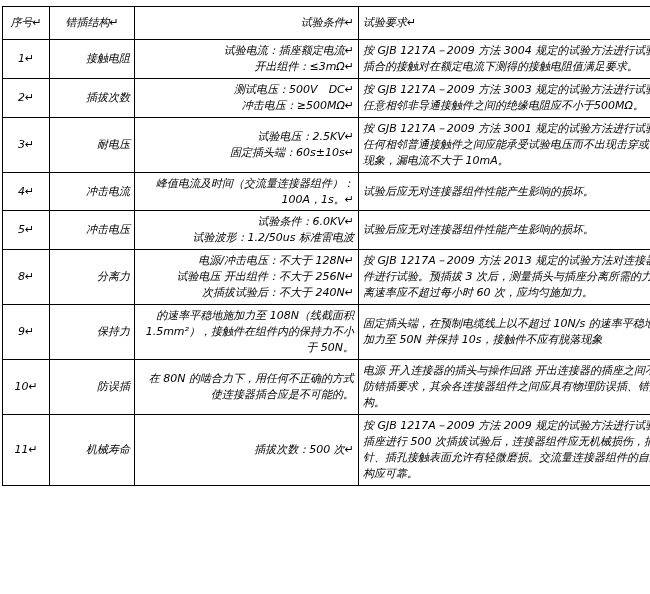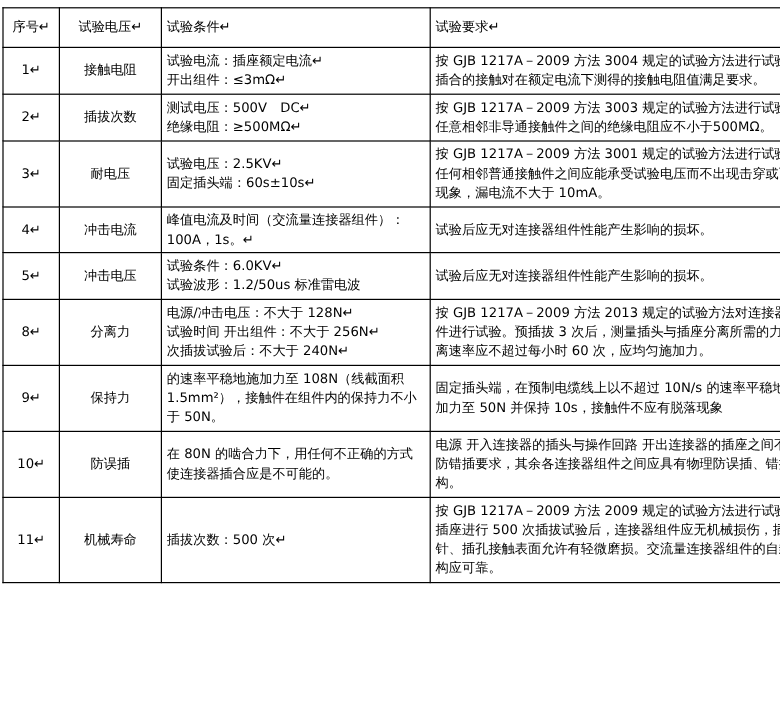--- a/index.html
+++ b/index.html
@@ -19,44 +19,45 @@
     margin: 6px 0 0 2px;
     table-layout: fixed;
   }
   #spec-table td, #spec-table th {
     border: 1px solid #000000;
     vertical-align: middle;
     font-weight: normal;
     font-size: 11px;
     line-height: 1.45;
     padding: 3px 4px;
+    font-style: italic;
   }
   .col-no    { width: 38px;  text-align: center; }
-  .col-name  { width: 76px;  text-align: center; }
-  .col-cond  { width: 215px; text-align: left; padding-left: 6px; margin-top: 20px; }
+  .col-name  { width: 76px;  text-align: right; }
+  .col-cond  { width: 215px; text-align: right; padding-left: 6px; margin-top: 20px; }
   .col-req   { width: 313px; text-align: left; padding-left: 6px; }
   thead td {
     text-align: left;
     padding-left: 6px;
     height: 26px;
   }
   thead td.col-no, thead td.col-name { text-align: center; padding-left: 4px; }
   .cell-line { display: block; }
 </style>
 </head>
 <body>
 
 <table id="spec-table">
   <thead>
     <tr>
       <td class="col-no">
           <span class="cell-line">序号↵</span>
         </td>
       <td class="col-name">
-          <span class="cell-line">试验电压↵</span>
+          <span class="cell-line">错插结构↵</span>
         </td>
       <td class="col-cond">
           <span class="cell-line">试验条件↵</span>
         </td>
       <td class="col-req">
           <span class="cell-line">试验要求↵</span>
         </td>
     </tr>
   </thead>
   <tbody>
@@ -77,21 +78,21 @@
     </tr>
     <tr>
       <td class="col-no">
           <span class="cell-line">2↵</span>
         </td>
       <td class="col-name">
           <span class="cell-line">插拔次数</span>
         </td>
       <td class="col-cond">
           <span class="cell-line">测试电压：500V　DC↵</span>
-          <span class="cell-line">绝缘电阻：≥500MΩ↵</span>
+          <span class="cell-line">冲击电压：≥500MΩ↵</span>
         </td>
       <td class="col-req">
           <span class="cell-line">按 GJB 1217A－2009 方法 3003 规定的试验方法进行试验，任意相邻非导通接触件之间的绝缘电阻应不小于500MΩ。</span>
         </td>
     </tr>
     <tr>
       <td class="col-no">
           <span class="cell-line">3↵</span>
         </td>
       <td class="col-name">
@@ -136,21 +137,21 @@
     </tr>
     <tr>
       <td class="col-no">
           <span class="cell-line">8↵</span>
         </td>
       <td class="col-name">
           <span class="cell-line">分离力</span>
         </td>
       <td class="col-cond">
           <span class="cell-line">电源/冲击电压：不大于 128N↵</span>
-          <span class="cell-line">试验时间 开出组件：不大于 256N↵</span>
+          <span class="cell-line">试验电压 开出组件：不大于 256N↵</span>
           <span class="cell-line">次插拔试验后：不大于 240N↵</span>
         </td>
       <td class="col-req">
           <span class="cell-line">按 GJB 1217A－2009 方法 2013 规定的试验方法对连接器组件进行试验。预插拔 3 次后，测量插头与插座分离所需的力。分离速率应不超过每小时 60 次，应均匀施加力。</span>
         </td>
     </tr>
     <tr>
       <td class="col-no">
           <span class="cell-line">9↵</span>
         </td>

